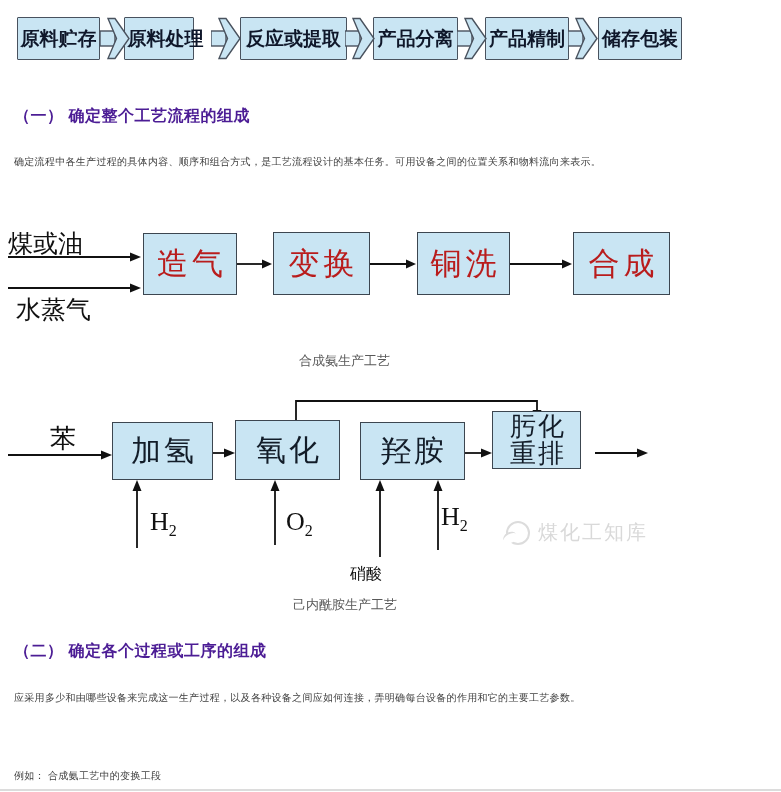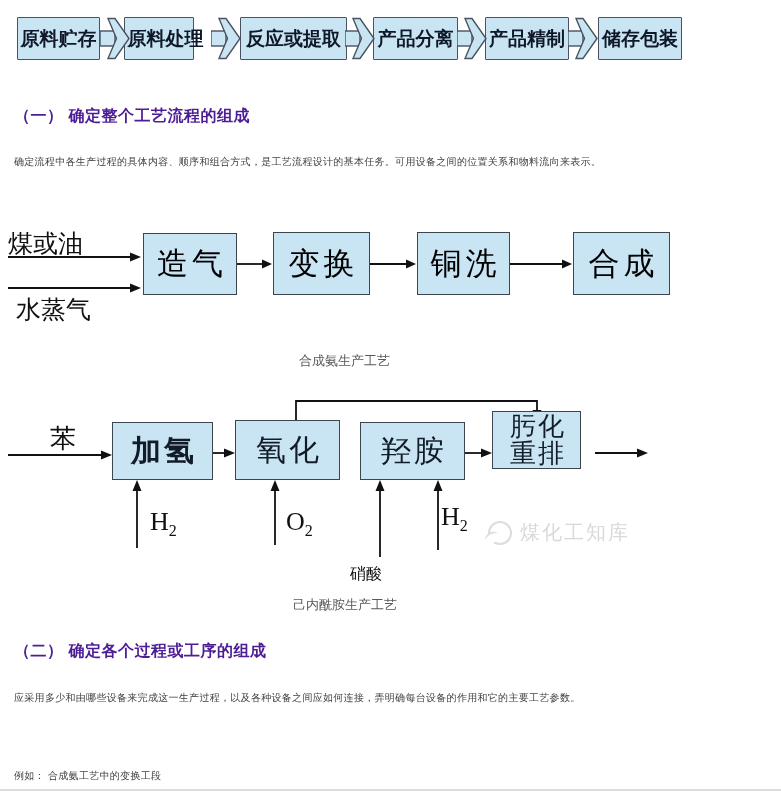--- a/index.html
+++ b/index.html
@@ -41,21 +41,21 @@
     position:absolute; font-size:13px; color:#595959; white-space:nowrap;
   }
   .cap1 { left:299px; top:352px; }
   .cap2 { left:293px; top:596px; }
 
   
   .fc2 { position:absolute; left:0; top:225px; width:781px; height:105px; }
   .mbox {
     position:absolute; background:#c9e5f3; border:1.6px solid #3c4650;
     display:flex; align-items:center; justify-content:center;
-    font-family:"Liberation Serif", serif; font-size:31px; color:#000000;
+    font-family:"Liberation Serif", serif; font-size:31px; color:#b91c1c;
     letter-spacing:4px; text-indent:4px; white-space:nowrap;
   }
   .mb1{left:143px;top:8px;width:94px;height:62px;}
   .mb2{left:273px;top:7px;width:97px;height:63px;}
   .mb3{left:417px;top:7px;width:93px;height:63px;}
   .mb4{left:573px;top:7px;width:97px;height:63px;}
   .feed-label {
     position:absolute; font-family:"Liberation Serif", serif;
     font-size:25px; color:#111; white-space:nowrap;
   }
@@ -63,38 +63,38 @@
   .fl2 { left:16px; top:68px; }
 
   
   .fc3 { position:absolute; left:0; top:395px; width:781px; height:175px; }
   .cbox {
     position:absolute; background:#c9e5f3; border:1.6px solid #3c4650;
     display:flex; flex-direction:column; align-items:center; justify-content:center;
     font-family:"Liberation Serif", serif; font-size:30px; color:#121c28;
     letter-spacing:3px; text-indent:3px; white-space:nowrap; line-height:1.05;
   }
-  .cb1{left:112px;top:27px;width:101px;height:58px;font-weight:bold;}
+  .cb1{left:112px;top:27px;width:101px;height:58px;}
   .cb2{left:235px;top:25px;width:105px;height:60px;}
   .cb3{left:360px;top:27px;width:105px;height:58px;}
   .cb4{left:492px;top:16px;width:89px;height:58px;font-size:26px;letter-spacing:2px;}
   .benzene { left:50px; top:26px; font-size:26px; }
   .chem {
     position:absolute; font-family:"Liberation Serif", serif;
     font-size:26px; color:#111; white-space:nowrap;
   }
   .chem sub { font-size:16px; }
   .ch1 { left:150px; top:112px; }
   .ch2 { left:286px; top:112px; }
   .ch3 { left:350px; top:133px; font-size:16px;margin-top:36px; }
   .ch4 { left:441px; top:107px; }
 
   
   .watermark {
-    position:absolute; left:488px; top:124px; display:flex; align-items:center;
+    position:absolute; left:506px; top:124px; display:flex; align-items:center;
     color:#d9d9d9;
   }
   .wm-icon {
     width:24px; height:24px; border:2.5px solid #dcdcdc; border-radius:50%;
     position:relative; margin-right:8px;
   }
   .wm-icon::after {
     content:""; position:absolute; left:-5px; top:9px; width:14px; height:9px;
     border-top:2.5px solid #dcdcdc; border-radius:50%;
     transform:rotate(-28deg); background:#fff;

